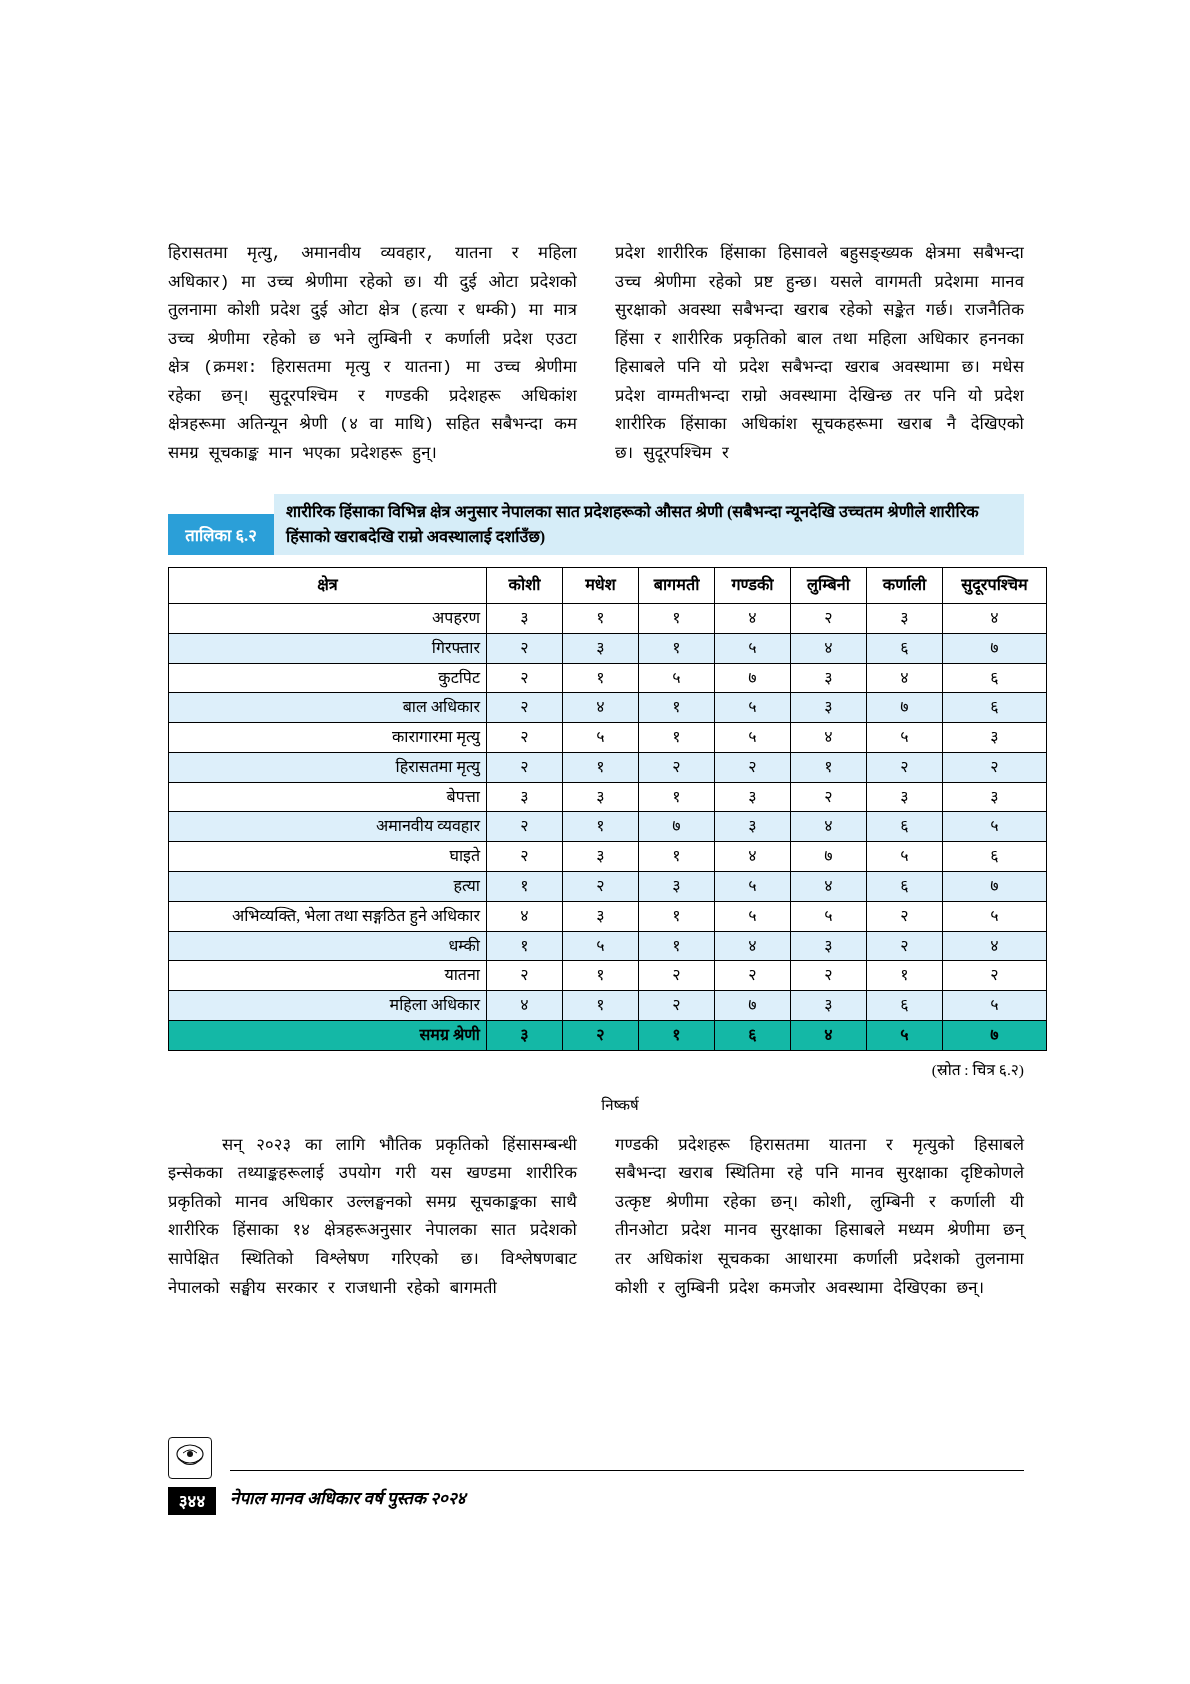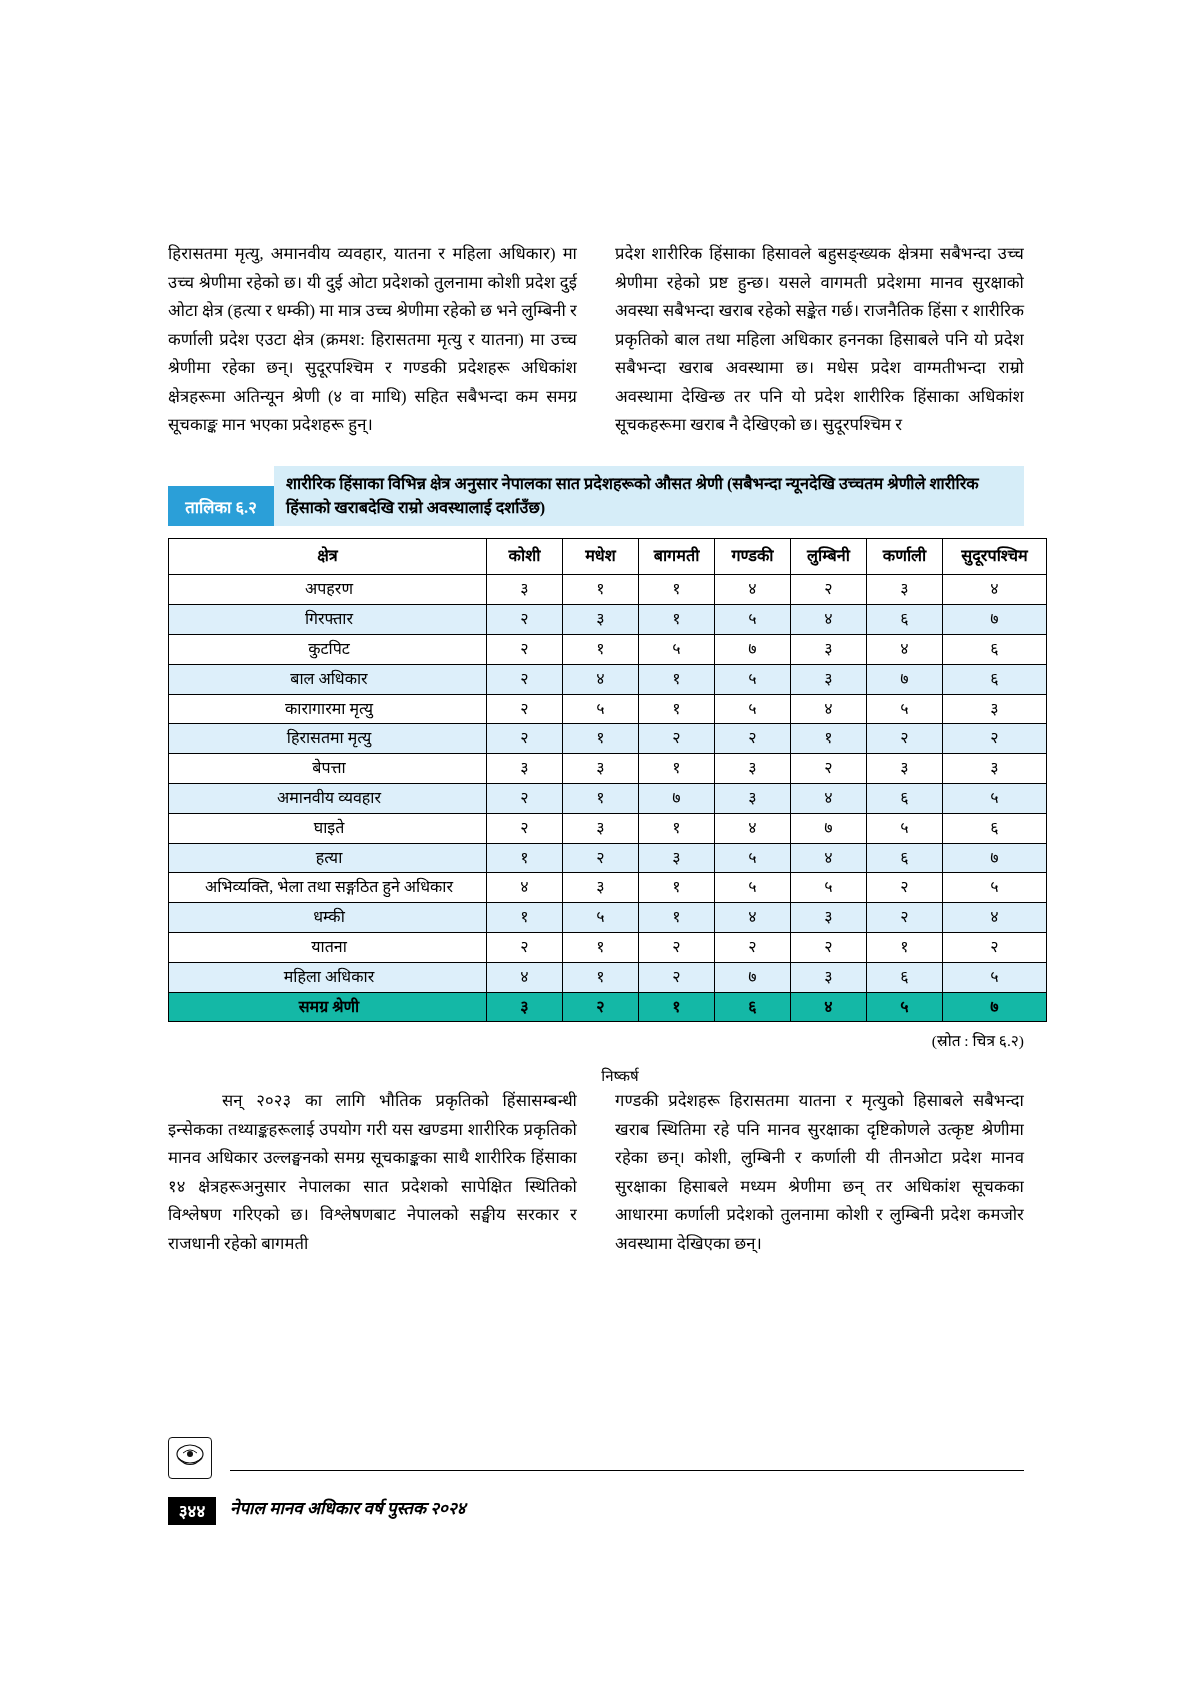--- a/index.html
+++ b/index.html
@@ -35,21 +35,21 @@
     align-items: flex-start;
   }
   .col {
     width: 409px;
   }
   .col p {
     margin: 0;
     font-size: 16.6px;
     line-height: 1.72;
     text-align: justify;
-    font-family: Liberation Serif, serif;
+    font-family: Liberation Mono, monospace;
     letter-spacing: 0.1px;
   }
 
   
   .caption-row {
     display: flex;
     align-items: stretch;
     margin-top: 26px;
   }
   .caption-tag {
@@ -90,21 +90,21 @@
     line-height: 1.3;
   }
   table.data thead th {
     text-align: center;
     font-weight: bold;
     background: #ffffff;
     font-size: 16.2px;
     padding: 7px 4px;
   }
   table.data tbody td.area {
-    text-align: center;
+    text-align: right;
     padding-left: 9px;
   }
   table.data tbody td.num {
     text-align: center;
   }
   table.data tbody tr.alt td {
     background: #ddeffa;
   }
   table.data tbody tr.total td {
     font-weight: bold;
@@ -125,21 +125,21 @@
   .section-head {
     font-weight: normal;
     font-size: 15px;
     margin: 14px 0 2px 48px;
     text-align: center;
   }
   .cols2 {
     display: flex;
     gap: 38px;
     align-items: flex-start;
-    margin-top: 2px;
+    margin-top: 18px;
   }
   .cols2 p {
     margin: 0;
     font-size: 16.6px;
     line-height: 1.72;
     text-align: justify;
   }
   .indent { text-indent: 54px; }
 
   
@@ -173,21 +173,21 @@
     background: #fff;
   }
   .page-num {
     background: #000;
     color: #fff;
     font-weight: bold;
     font-size: 17px;
     text-align: center;
     padding: 2px 0 3px;
     width: 48px;
-    margin-top: 18px;
+    margin-top: 8px;
   }
   .footer-text {
     font-weight: bold;
     font-style: italic;
     font-size: 17px;
     padding-bottom: 6px;
   }
 </style>
 </head>
 <body>

